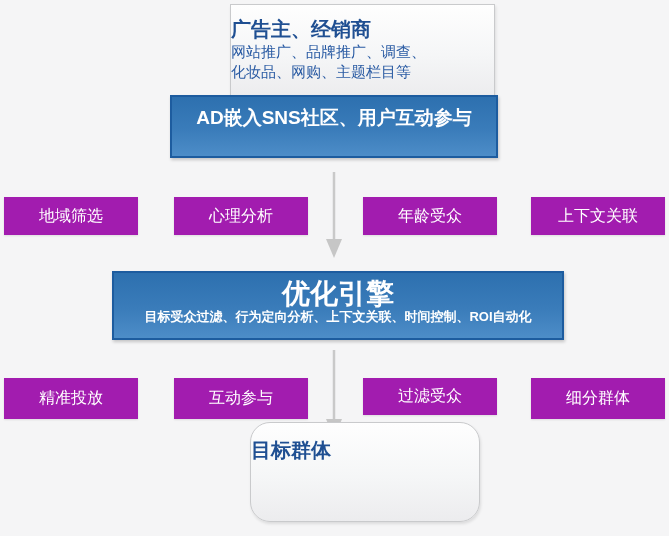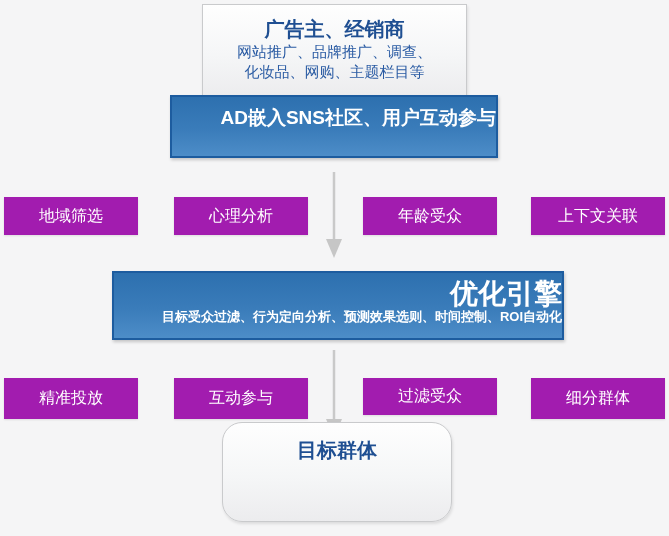--- a/index.html
+++ b/index.html
@@ -8,33 +8,33 @@
     background:#f5f5f6; overflow:hidden;
     font-family:"Liberation Sans", sans-serif;
   }
   .abs { position:absolute; box-sizing:border-box; }
 
   
   .white-box {
     background:linear-gradient(180deg,#fefefe 0%,#f5f6f7 55%,#ececee 100%);
     border:1px solid #c9cacc;
     box-shadow:1px 2px 3px rgba(0,0,0,0.10);
-    text-align:center;
+    margin-left:28px;
   }
   .wb-title { color:#1f4f92; font-size:20px; font-weight:bold; line-height:26px; padding-top:11px; }
   .wb-sub   { color:#2a5ba3; font-size:15px; font-weight:normal; line-height:20px; }
   .wb-big   { color:#1f4f92; font-size:20px; font-weight:bold; line-height:31px; }
   .pt10 { padding-top:12px; }
 
   
   .blue-box {
     background:linear-gradient(180deg,#2d70af 0%,#3a7cba 55%,#4d8dc8 100%);
     border:2px solid #1d5c9f;
     box-shadow:1px 2px 3px rgba(0,0,0,0.20);
-    color:#ffffff; text-align:right;
+    color:#ffffff; text-align:center;
   }
   .bb-title  { font-size:19px; font-weight:bold; line-height:25px; padding-top:8px; }
   .bb-title2 { font-size:28px; font-weight:bold; line-height:27px; padding-top:7px; }
   .bb-sub    { font-size:13px; font-weight:bold; line-height:20px; }
 
   
   .chip {
     background:#a21caf; color:#ffffff; font-size:16px;
     display:flex; align-items:center; justify-content:center;
     box-shadow:0 1px 2px rgba(0,0,0,0.10);
@@ -76,21 +76,21 @@
   </div>
   <div class="abs chip" style="left:363px; top:197px; width:134px; height:38px;text-align:right;">
     <span>年龄受众</span>
   </div>
   <div class="abs chip" style="left:531px; top:197px; width:134px; height:38px;">
     <span>上下文关联</span>
   </div>
 
   <div class="abs blue-box" style="left:112px; top:271px; width:452px; height:69px;">
     <div class="bb-title2">优化引擎</div>
-    <div class="bb-sub">目标受众过滤、行为定向分析、预测效果选则、时间控制、ROI自动化</div>
+    <div class="bb-sub">目标受众过滤、行为定向分析、上下文关联、时间控制、ROI自动化</div>
   </div>
 
   <div class="abs chip" style="left:4px;   top:378px; width:134px; height:41px;">
     <span>精准投放</span>
   </div>
   <div class="abs chip" style="left:174px; top:378px; width:134px; height:41px;">
     <span>互动参与</span>
   </div>
   <div class="abs chip" style="left:363px; top:378px; width:134px; height:37px;">
     <span>过滤受众</span>

